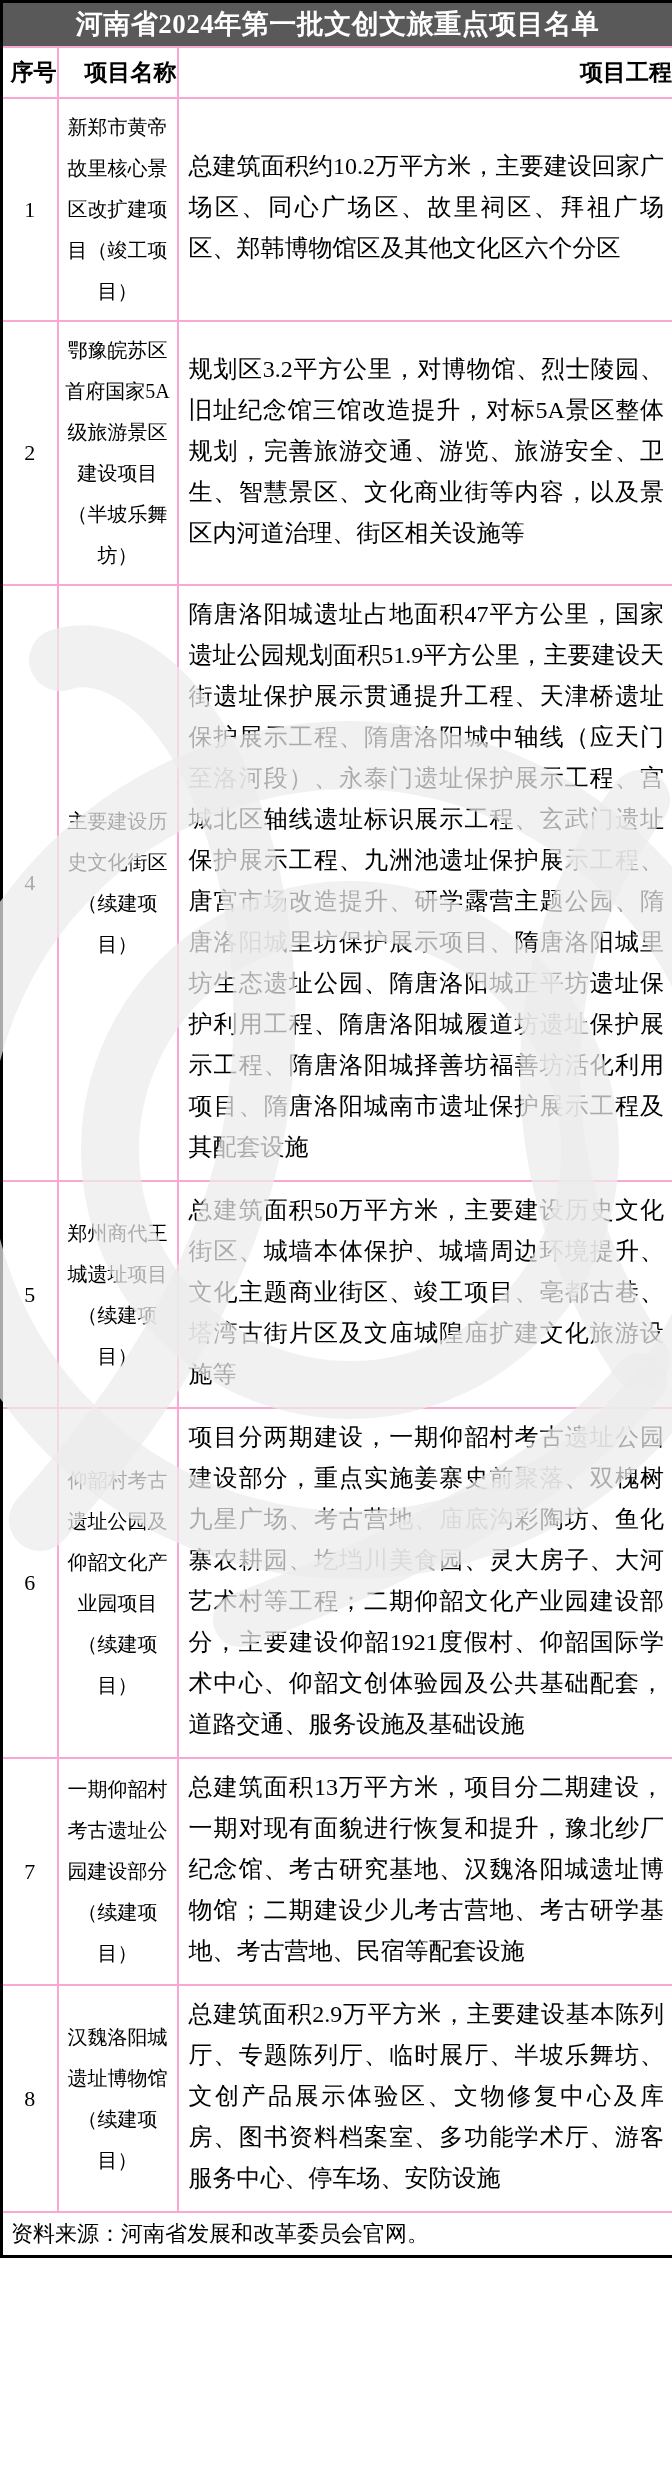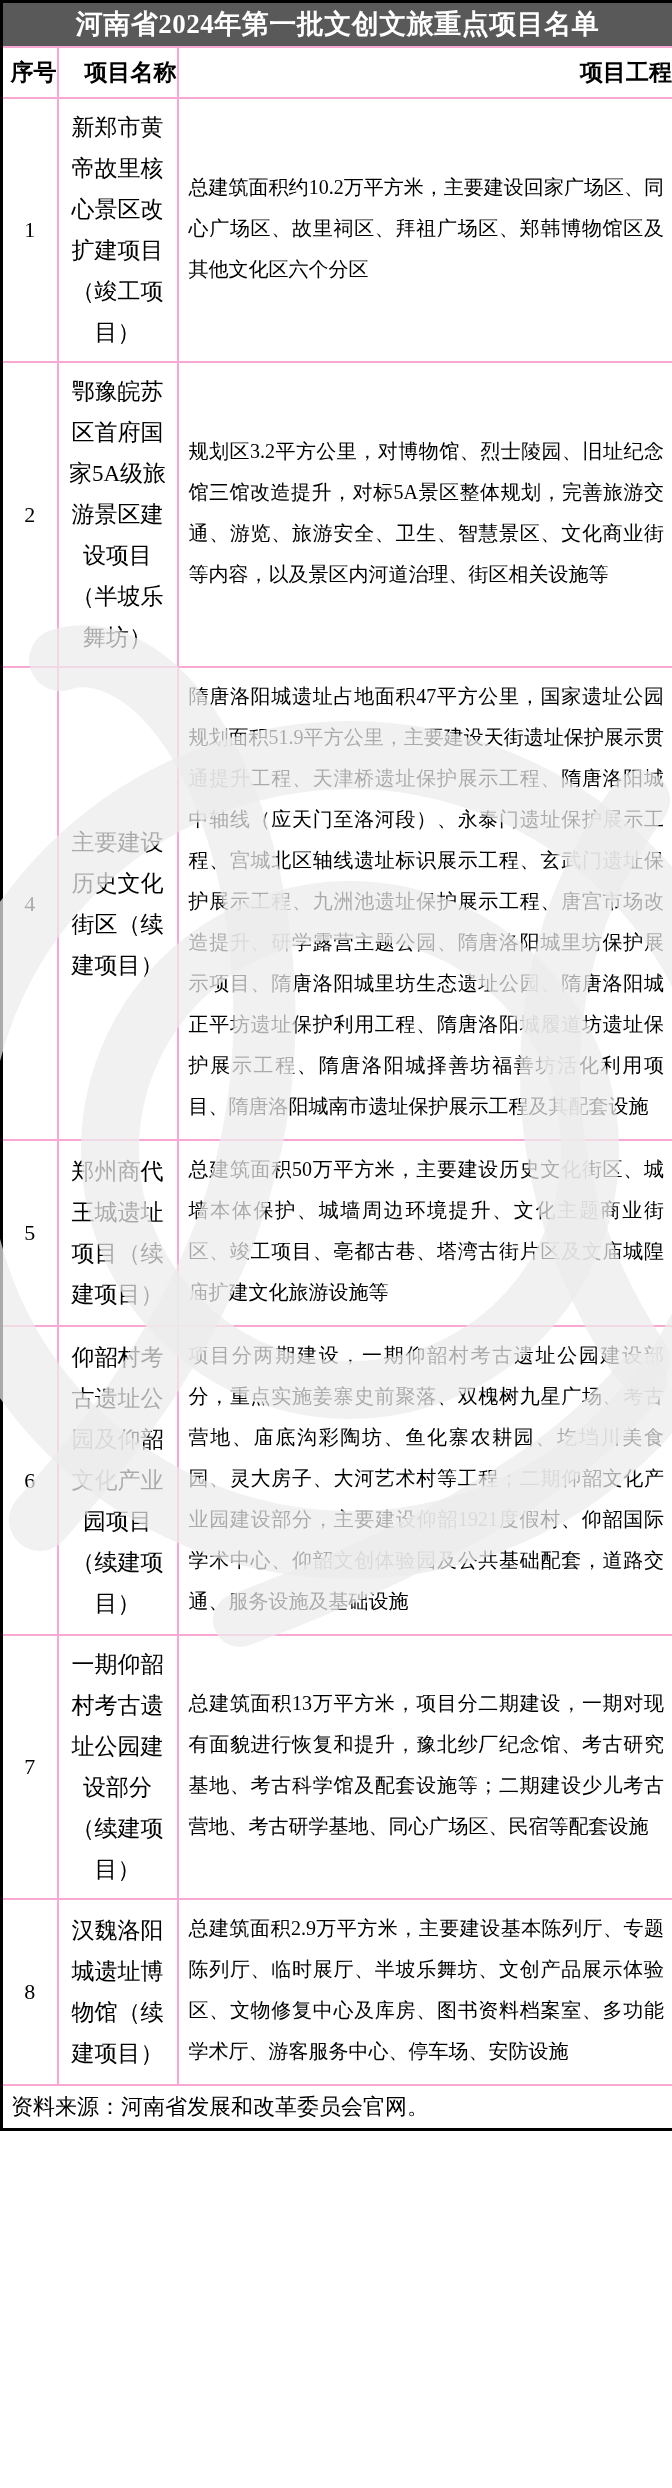--- a/index.html
+++ b/index.html
@@ -9,23 +9,23 @@
   table.doc{border-collapse:collapse;table-layout:fixed;width:672px;border:3px solid #000;}
   td,th{border:2px solid #f9a8d4;vertical-align:middle;word-break:break-all;}
 
   .title-cell{
     background:#595959;color:#ffffff;font-weight:bold;
     font-size:27px;text-align:center;padding:3px 0 4px 0;letter-spacing:0.5px;
   }
   th{font-size:23px;font-weight:bold;text-align:right;padding:9px 0;background:#ffffff;}
 
   .c-no{text-align:center;font-size:22px;}
-  .c-name{text-align:center;font-size:23px;line-height:41px;padding:8px 2px;}
+  .c-name{text-align:center;font-size:20px;line-height:41px;padding:8px 2px;}
   .c-works{
-    font-size:20px;line-height:41px;text-align:justify;
+    font-size:24px;line-height:41px;text-align:justify;
     text-justify:inter-ideograph;padding:8px 8px 12px 10px;vertical-align:middle;
   }
   tfoot td{font-size:22px;text-align:left;padding:6px 8px;}
 
   .watermark{position:absolute;left:0;top:0;pointer-events:none;z-index:5;}
 </style>
 </head>
 <body>
 
 <div class="page">
@@ -73,21 +73,21 @@
 
   <tr>
     <td class="c-no">6</td>
     <td class="c-name">仰韶村考古遗址公园及仰韶文化产业园项目（续建项目）</td>
     <td class="c-works">项目分两期建设，一期仰韶村考古遗址公园建设部分，重点实施姜寨史前聚落、双槐树九星广场、考古营地、庙底沟彩陶坊、鱼化寨农耕园、圪垱川美食园、灵大房子、大河艺术村等工程；二期仰韶文化产业园建设部分，主要建设仰韶1921度假村、仰韶国际学术中心、仰韶文创体验园及公共基础配套，道路交通、服务设施及基础设施</td>
   </tr>
 
   <tr>
     <td class="c-no">7</td>
     <td class="c-name">一期仰韶村考古遗址公园建设部分（续建项目）</td>
-    <td class="c-works">总建筑面积13万平方米，项目分二期建设，一期对现有面貌进行恢复和提升，豫北纱厂纪念馆、考古研究基地、考古科学馆及配套设施等；二期建设少儿考古营地、考古研学基地、同心广场区、民宿等配套设施</td>
+    <td class="c-works">总建筑面积13万平方米，项目分二期建设，一期对现有面貌进行恢复和提升，豫北纱厂纪念馆、考古研究基地、汉魏洛阳城遗址博物馆；二期建设少儿考古营地、考古研学基地、考古营地、民宿等配套设施</td>
   </tr>
 
   <tr>
     <td class="c-no">8</td>
     <td class="c-name">汉魏洛阳城遗址博物馆（续建项目）</td>
     <td class="c-works">总建筑面积2.9万平方米，主要建设基本陈列厅、专题陈列厅、临时展厅、半坡乐舞坊、文创产品展示体验区、文物修复中心及库房、图书资料档案室、多功能学术厅、游客服务中心、停车场、安防设施</td>
   </tr>
 </tbody>
     <tfoot>
       <tr>

